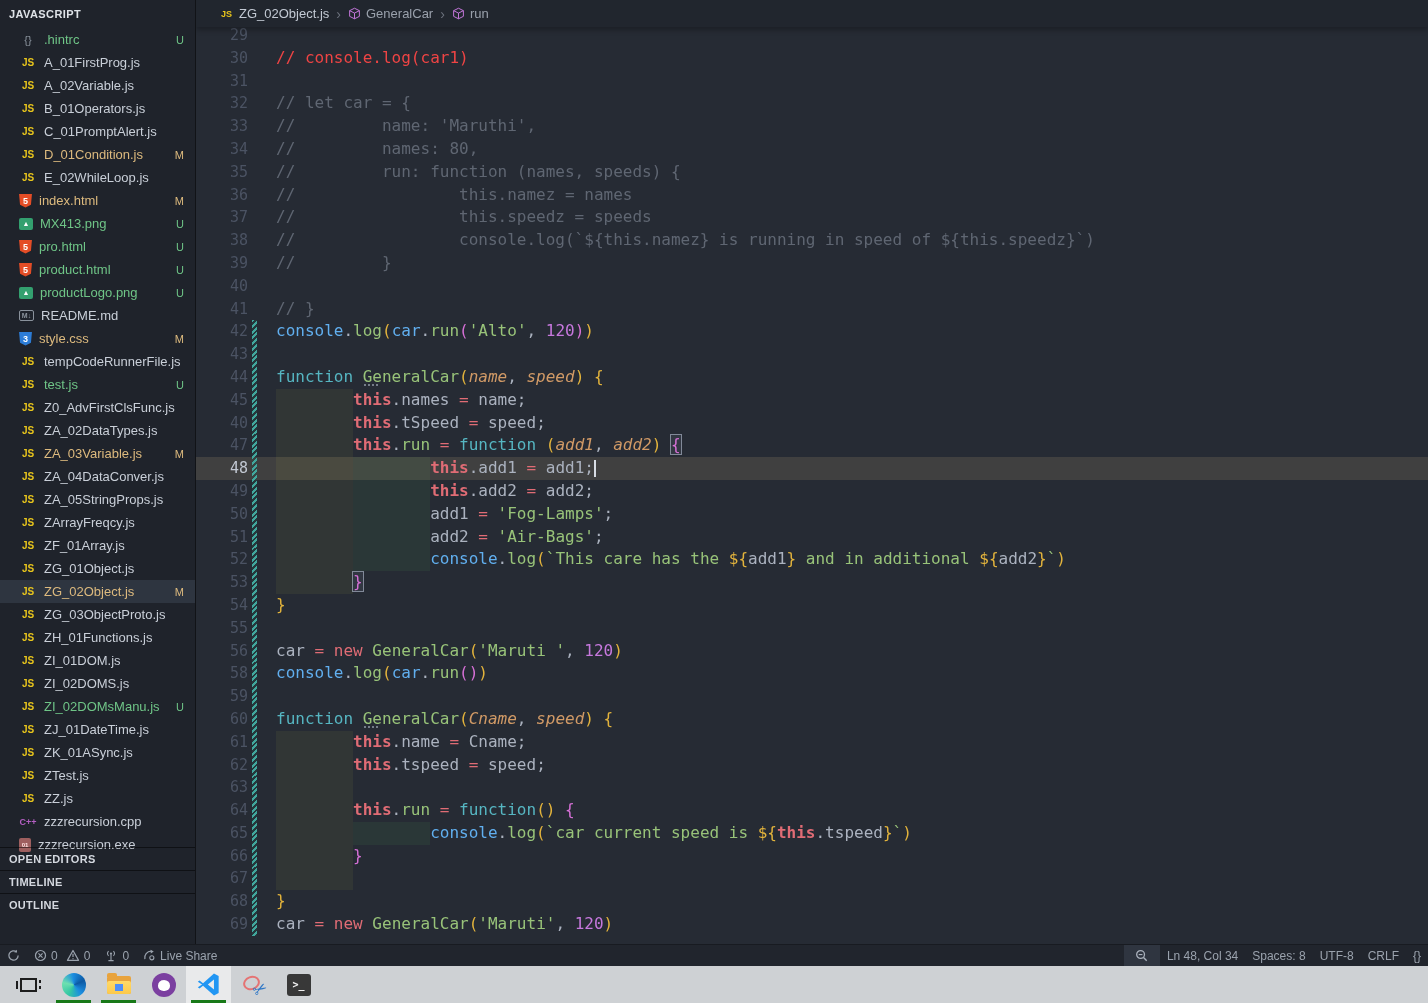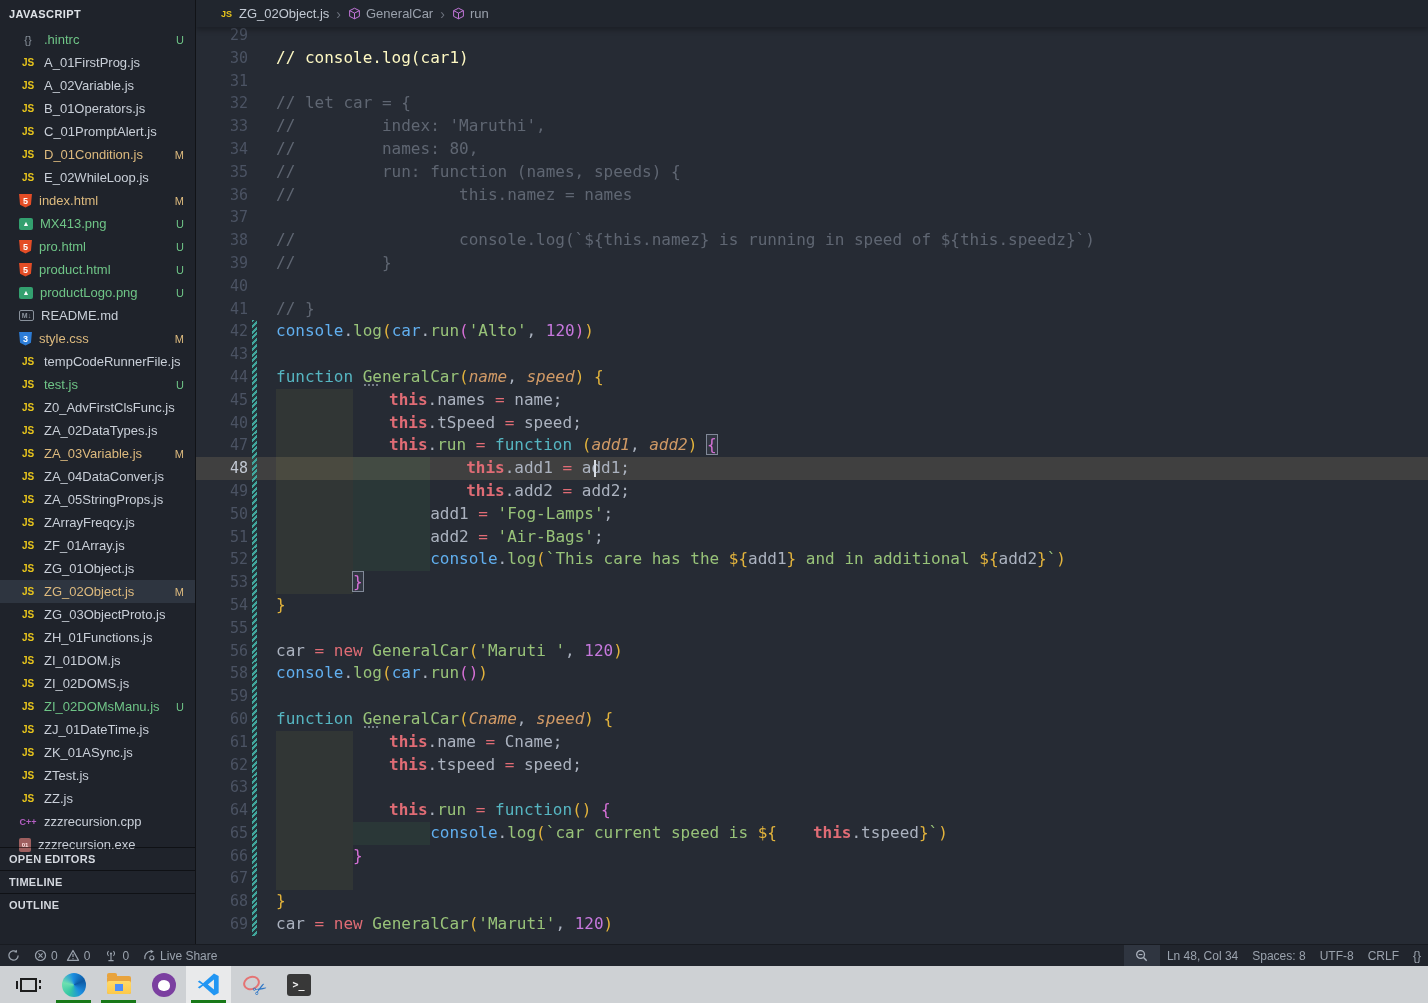--- a/index.html
+++ b/index.html
@@ -51,21 +51,21 @@
   .cl.cur { background:#404040; }
   .num { position:absolute; left:0; width:52px; text-align:right; color:#4b5363; font-size:15px; }
   .cur .num { color:#c2c8d2; }
   .gitmark { position:absolute; left:56px; top:0; bottom:0; width:5px;
              background:repeating-linear-gradient(135deg,#41a79d 0 2px,rgba(35,80,75,.35) 2px 4px); }
   .ind { position:absolute; top:0; bottom:0; }
   .i1 { left:80px;  width:77px; background:rgba(255,255,64,.055); }
   .i2 { left:157px; width:77px; background:rgba(127,255,127,.06); }
   .txt { position:absolute; left:80px; white-space:pre; color:#abb2bf; }
   .tk-param { font-style:italic; }
-  .tk-this { font-weight:600;margin-left:36px; }
+  .tk-this { font-weight:600; }
   .match { outline:1px solid rgba(160,170,185,.75); background:rgba(120,130,150,.15); }
   .hint { position:relative; }
   .hint::after { content:""; position:absolute; left:1px; bottom:0px; width:14px;
                  border-bottom:2px dotted #767e89; }
   .caret { position:absolute; top:3px; width:2px; height:17px; background:#d7dce3; }
 
   
   .statusbar { position:absolute; left:0; top:944px; width:1428px; height:22px;
                background:#21252d; border-top:1px solid #181b21; color:#9aa2ad;
                display:flex; align-items:center; font-size:12px; z-index:6; }
@@ -319,48 +319,49 @@
           <span>run</span>
         </span>
       </div>
     <div class="code">
         <div class="cl">
           <span class="num">29</span>
           <span class="txt"></span>
         </div>
         <div class="cl">
           <span class="num">30</span>
-          <span class="txt"><span style="color: #fef9c3;">// console.log(car1)</span></span>
+          <span class="txt"><span style="color: #ef4444;">// console.log(car1)</span></span>
         </div>
         <div class="cl">
           <span class="num">31</span>
           <span class="txt"></span>
         </div>
         <div class="cl">
           <span class="num">32</span>
           <span class="txt"><span style="color: rgb(95, 102, 114);">// let car = {</span></span>
         </div>
         <div class="cl">
           <span class="num">33</span>
-          <span class="txt"><span style="color: rgb(95, 102, 114);">//         index: 'Maruthi',</span></span>
+          <span class="txt"><span style="color: rgb(95, 102, 114);">//         name: 'Maruthi',</span></span>
         </div>
         <div class="cl">
           <span class="num">34</span>
           <span class="txt"><span style="color: rgb(95, 102, 114);">//         names: 80,</span></span>
         </div>
         <div class="cl">
           <span class="num">35</span>
           <span class="txt"><span style="color: rgb(95, 102, 114);">//         run: function (names, speeds) {</span></span>
         </div>
         <div class="cl">
           <span class="num">36</span>
           <span class="txt"><span style="color: rgb(95, 102, 114);">//                 this.namez = names</span></span>
         </div>
         <div class="cl">
           <span class="num">37</span>
+          <span class="txt"><span style="color: rgb(95, 102, 114);">//                 this.speedz = speeds</span></span>
         </div>
         <div class="cl">
           <span class="num">38</span>
           <span class="txt"><span style="color: rgb(95, 102, 114);">//                 console.log(`${this.namez} is running in speed of ${this.speedz}`)</span></span>
         </div>
         <div class="cl">
           <span class="num">39</span>
           <span class="txt"><span style="color: rgb(95, 102, 114);">//         }</span></span>
         </div>
         <div class="cl">

